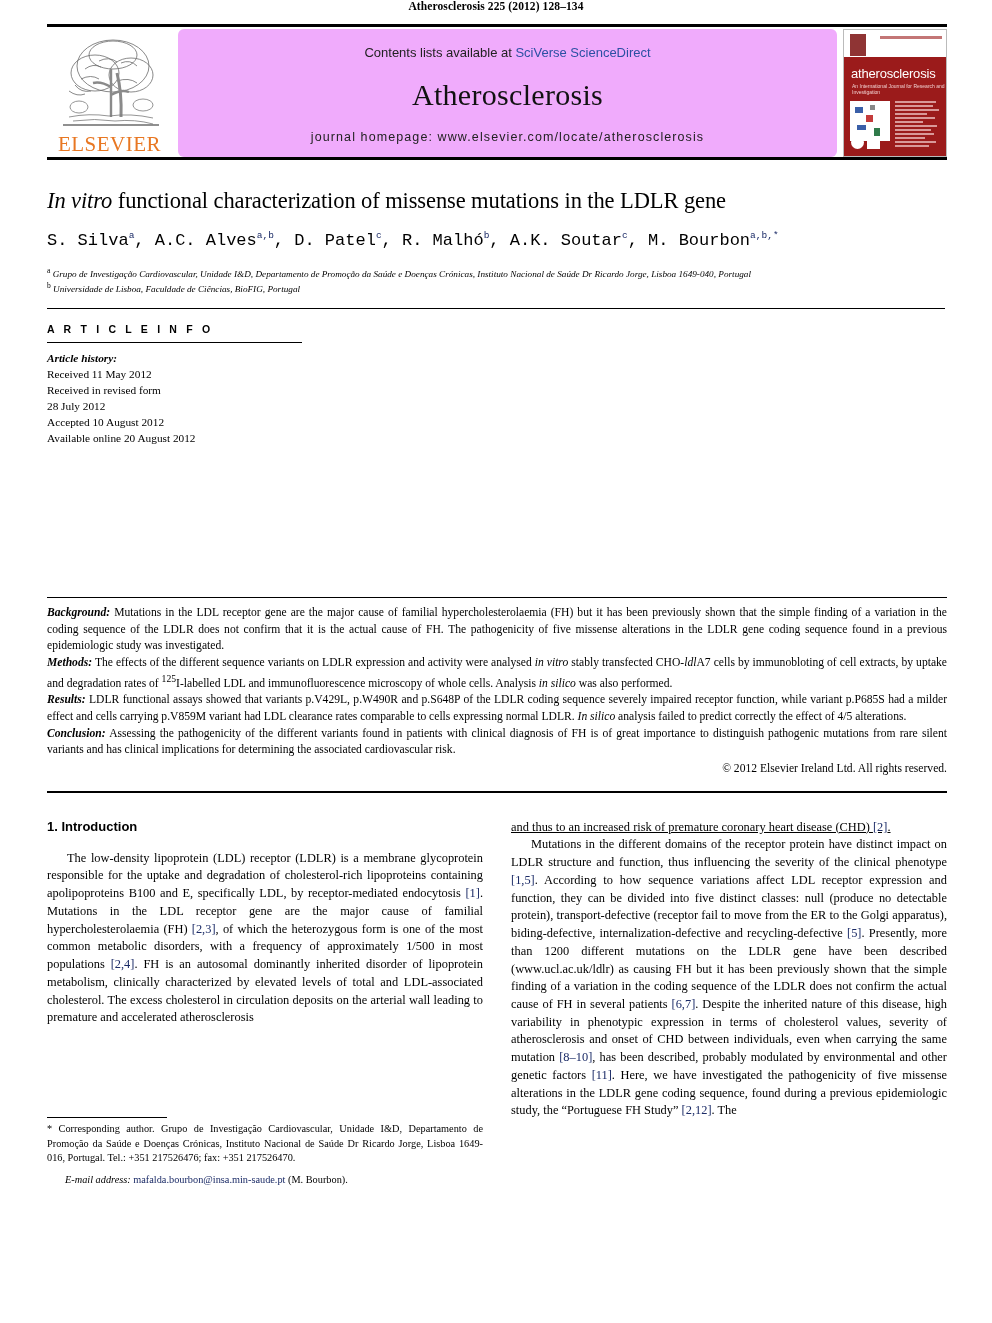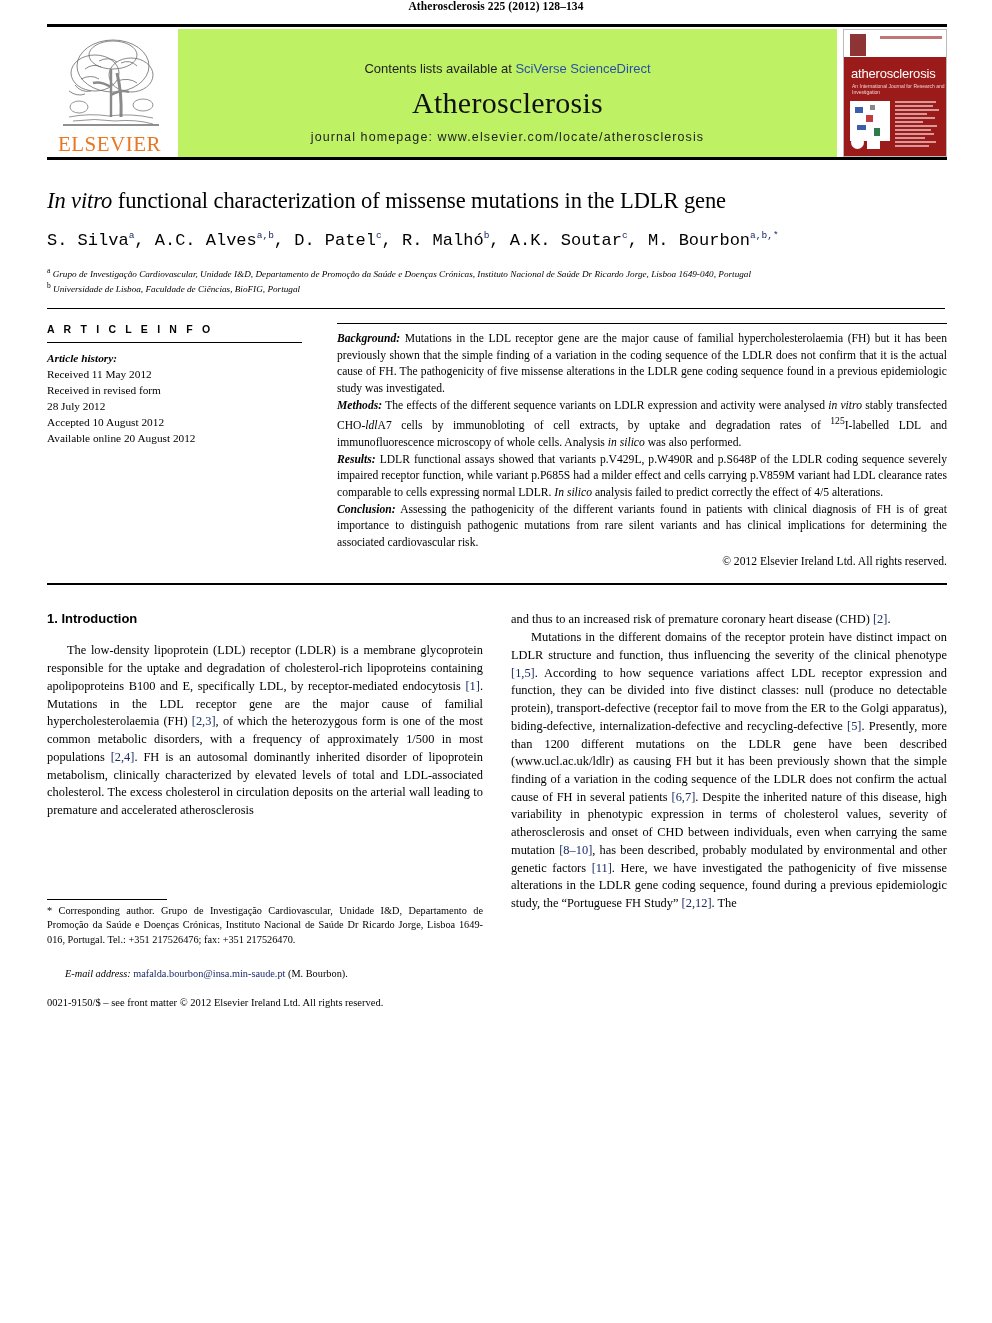--- a/index.html
+++ b/index.html
@@ -54,27 +54,28 @@
   .elsevier-word {
     font-family: "Liberation Serif", serif;
     font-size: 21px;
     letter-spacing: .5px;
     color: #E87722;
     line-height: 1;
     margin-top: 1px;
   }
   .masthead-center {
     flex: 1 1 auto;
-    background: #bef264;
+    background: #f0abfc;
     display: flex;
     flex-direction: column;
     justify-content: space-between;
     align-items: center;
-    padding: 32px 0 13px;
+    padding: 16px 0 13px;
     margin: 0 6px 0 6px;
+    border-radius: 6px;
   }
   .contents-line {
     font-family: "Liberation Sans", sans-serif;
     font-size: 13px;
     color: #222;
   }
   .contents-line .sd-link { color: #2b50a3; }
   .journal-name {
     font-family: "Liberation Serif", serif;
     font-size: 30px;
@@ -174,21 +175,22 @@
   .affils sup { font-style: normal; font-size: 7.5px; }
   .affils div { margin: 0; }
 
   .rule-thin-top { margin: 12px 47px 0 47px; border-top: 1px solid #000; }
 
   
   .infoabs {
     display: flex;
     margin: 0 45px 0 47px;
     padding-top: 14px;
-    gap: 35px;
+    gap: 19px;
+    flex-direction: column;
   }
   .col-info { width: 255px; flex: 0 0 255px; }
   .col-abs  { flex: 1 1 auto; }
 
   .sechead {
     font-family: "Liberation Sans", sans-serif;
     font-size: 10.5px;
     font-weight: bold;
     letter-spacing: 3.2px;
     margin-bottom: 7px;
@@ -221,33 +223,33 @@
     margin: 0 0 16px 0;
   }
   .para {
     font-size: 12.4px;
     line-height: 1.43;
     text-align: justify;
     margin: 0;
     text-indent: 20px;
     hyphens: auto;
   }
-  .para.noindent { text-indent: 0; }
+  .para.noindent { text-indent: 0; text-decoration: underline; }
   .ref { color: #1a2a66; }
   .urlblue { color: #000000; }
 
   
   .footnote {
     position: absolute;
-    left: 0; bottom: 0;
+    left: 0; bottom: 16px;
     width: 436px;
   }
   .fn-rule { width: 120px; border-top: 1px solid #000; margin-bottom: 4px; }
   .fn-text { font-size: 10.3px; line-height: 1.42; text-align: justify; }
-  .fn-email { font-size: 10.3px; text-indent: 18px; margin-top: 20px; }
+  .fn-email { font-size: 10.3px; text-indent: 18px; margin-top: 8px; }
   .fn-email .ital { font-style: italic; }
   .fn-email .mail { color: #1a2a66; }
   .imprint {
     font-size: 10.5px;
     line-height: 1.45;
     margin-top: 16px;
   }
   .imprint .doi { color: #1a2a66; }
 
   .bcol-left-inner { padding-bottom: 190px; }
@@ -383,21 +385,20 @@
       <div class="bcol-left-inner">
         <h2 class="secnum">1. Introduction</h2>
         <p class="para">The low-density lipoprotein (LDL) receptor (LDLR) is a membrane glycoprotein responsible for the uptake and degradation of cholesterol-rich lipoproteins containing apolipoproteins B100 and E, specifically LDL, by receptor-mediated endocytosis <span class="ref">[1]</span>. Mutations in the LDL receptor gene are the major cause of familial hypercholesterolaemia (FH) <span class="ref">[2,3]</span>, of which the heterozygous form is one of the most common metabolic disorders, with a frequency of approximately 1/500 in most populations <span class="ref">[2,4]</span>. FH is an autosomal dominantly inherited disorder of lipoprotein metabolism, clinically characterized by elevated levels of total and LDL-associated cholesterol. The excess cholesterol in circulation deposits on the arterial wall leading to premature and accelerated atherosclerosis</p>
       </div>
 
       <div class="footnote">
         <div class="fn-rule"></div>
         <div class="fn-text">* Corresponding author. Grupo de Investigação Cardiovascular, Unidade I&amp;D, Departamento de Promoção da Saúde e Doenças Crónicas, Instituto Nacional de Saúde Dr Ricardo Jorge, Lisboa 1649-016, Portugal. Tel.: +351 217526476; fax: +351 217526470.</div>
         <div class="fn-email"><span class="ital">E-mail address:</span> <span class="mail">mafalda.bourbon@insa.min-saude.pt</span><span> (M. Bourbon).</span></div>
         <div class="imprint">
-          <div>0021-9150/$ – see front matter © 2012 Elsevier Ireland Ltd. All rights reserved.</div>
         </div>
       </div>
     </div>
 
     <div class="bcol">
       <p class="para noindent">and thus to an increased risk of premature coronary heart disease (CHD) <span class="ref">[2]</span>.</p>
       <p class="para">Mutations in the different domains of the receptor protein have distinct impact on LDLR structure and function, thus influencing the severity of the clinical phenotype <span class="ref">[1,5]</span>. According to how sequence variations affect LDL receptor expression and function, they can be divided into five distinct classes: null (produce no detectable protein), transport-defective (receptor fail to move from the ER to the Golgi apparatus), biding-defective, internalization-defective and recycling-defective <span class="ref">[5]</span>. Presently, more than 1200 different mutations on the LDLR gene have been described (<span class="urlblue">www.ucl.ac.uk/ldlr</span>) as causing FH but it has been previously shown that the simple finding of a variation in the coding sequence of the LDLR does not confirm the actual cause of FH in several patients <span class="ref">[6,7]</span>. Despite the inherited nature of this disease, high variability in phenotypic expression in terms of cholesterol values, severity of atherosclerosis and onset of CHD between individuals, even when carrying the same mutation <span class="ref">[8–10]</span>, has been described, probably modulated by environmental and other genetic factors <span class="ref">[11]</span>. Here, we have investigated the pathogenicity of five missense alterations in the LDLR gene coding sequence, found during a previous epidemiologic study, the “Portuguese FH Study” <span class="ref">[2,12]</span>. The</p>
     </div>
 
   </div>

